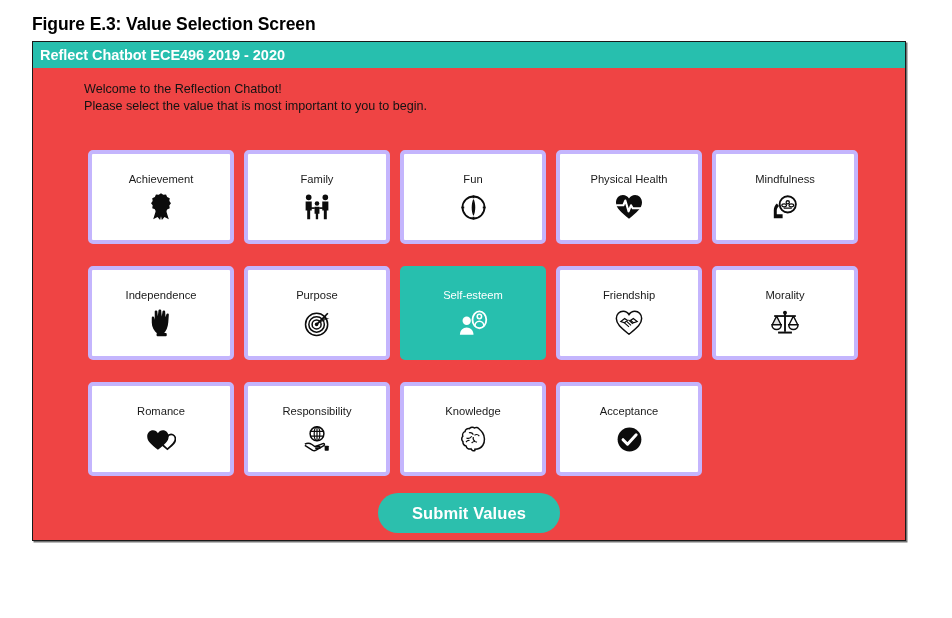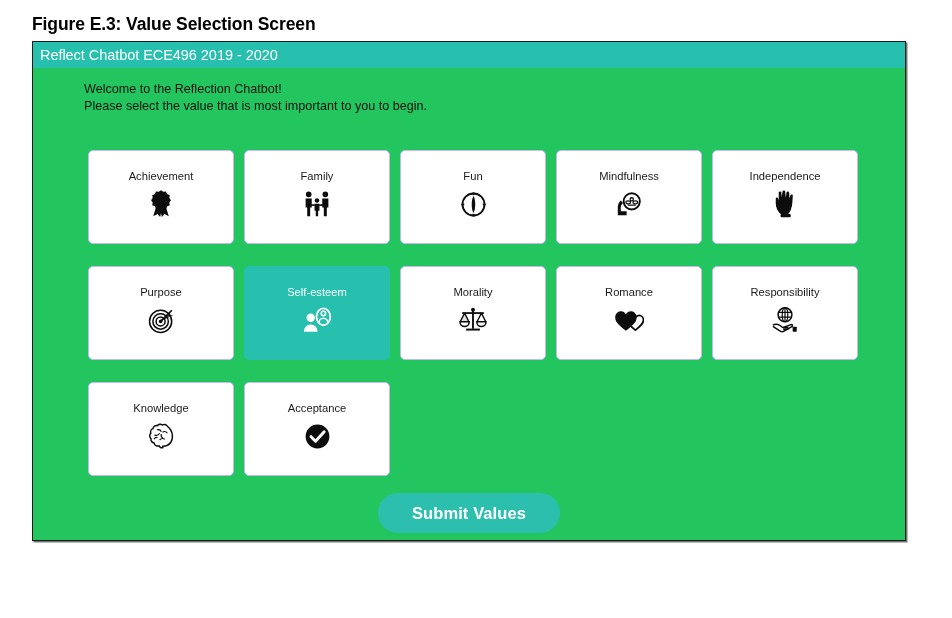--- a/index.html
+++ b/index.html
@@ -50,29 +50,29 @@
     height: 26px;
     background: #27bfae;
     display: flex;
     align-items: center;
     padding-left: 7px;
     box-sizing: border-box;
   }
   .app-header-title {
     color: #ffffff;
     font-size: 14.5px;
-    font-weight: normal;
+    font-weight: bold;
     letter-spacing: -0.05px;
     white-space: nowrap;
   }
 
   .app-body {
     position: relative;
     height: calc(100% - 26px);
-    background: #22c55e;
+    background: #ef4444;
     padding: 0;
   }
 
   
   .intro {
     position: absolute;
     left: 51px;
     top: 13px;
     font-size: 12.6px;
     line-height: 17px;
@@ -88,21 +88,21 @@
     top: 82px;
     width: 770px;
     display: grid;
     grid-template-columns: repeat(5, 146px);
     grid-auto-rows: 94px;
     column-gap: 10px;
     row-gap: 22px;
   }
 
   .value-card {
-    border: 1px solid #c4b5fd;
+    border: 4px solid #c4b5fd;
     border-radius: 5px;
     background: #ffffff;
     position: relative;
     box-sizing: border-box;
     cursor: pointer;
     overflow: hidden;
   }
   .value-card.selected {
     background: #27bfae;
     border-color: #27bfae;
@@ -214,20 +214,29 @@
                 <circle class="st" cx="15" cy="15" r="12.2" stroke-width="2"></circle>
                 <path class="fg" d="M15 5.6 c2.6 4 2.6 14.8 0 18.8 c-2.6-4-2.6-14.8 0-18.8Z"></path>
                 <rect class="fg" x="14" y="1.5" width="2" height="3.2"></rect>
                 <rect class="fg" x="14" y="25.3" width="2" height="3.2"></rect>
                 <rect class="fg" x="1.5" y="14" width="3.2" height="2"></rect>
                 <rect class="fg" x="25.3" y="14" width="3.2" height="2"></rect>
               </svg>
             </div>
           </div>
           <div class="value-card">
+            <div class="card-label">Physical Health</div>
+            <div class="card-icon">
+              <svg width="28" height="26" viewBox="0 0 32 30">
+                <path class="fg" d="M16 28.5 C7 21 1 16.5 1 9.8 C1 4.8 4.6 1.2 9 1.2 c2.9 0 5.4 1.6 7 4 1.6-2.4 4.1-4 7-4 4.4 0 8 3.6 8 8.6 0 6.7-6 11.2-15 18.7Z"></path>
+                <path d="M2 13 h7.5 l2.3-5.5 L15.5 20 l2.8-7 2 3.5 H30" fill="none" stroke="#ffffff" stroke-width="2.4" stroke-linejoin="round" stroke-linecap="round"></path>
+              </svg>
+            </div>
+          </div>
+          <div class="value-card">
             <div class="card-label">Mindfulness</div>
             <div class="card-icon">
               <svg width="27" height="27" viewBox="0 0 30 30">
                 <path class="fg" d="M2 27 V18 c0-3 1.3-5.6 3.4-7.4 l2.4 2.6 C6.3 14.5 5.3 16.2 5.3 18 v4.4 h6.5 V27 Z"></path>
                 <circle class="st" cx="17.5" cy="11.5" r="9" stroke-width="2.1"></circle>
                 <circle class="st" cx="17.5" cy="9.3" r="1.8" stroke-width="1.4"></circle>
                 <ellipse class="st" cx="13.5" cy="12.6" rx="2.6" ry="1.7" stroke-width="1.3"></ellipse>
                 <ellipse class="st" cx="21.5" cy="12.6" rx="2.6" ry="1.7" stroke-width="1.3"></ellipse>
                 <path class="st" d="M13 15.6 h9" stroke-width="1.4"></path>
               </svg>
@@ -257,20 +266,31 @@
           </div>
           <div class="value-card selected">
             <div class="card-label">Self-esteem</div>
             <div class="card-icon">
               <svg width="29" height="26" viewBox="0 0 32 28">
                 <circle class="fg" cx="8.5" cy="11.5" r="4.6"></circle>
                 <path class="fg" d="M1 27 c0-4.7 3.4-8 7.5-8 s7.5 3.3 7.5 8 Z"></path>
                 <ellipse class="st" cx="22.5" cy="10.5" rx="7.6" ry="9.3" stroke-width="2"></ellipse>
                 <circle class="st" cx="22.5" cy="6.8" r="2.4" stroke-width="1.7"></circle>
                 <path class="st" d="M17.6 17.2 c0-3 2.2-5.2 4.9-5.2 s4.9 2.2 4.9 5.2" stroke-width="1.7"></path>
+              </svg>
+            </div>
+          </div>
+          <div class="value-card">
+            <div class="card-label">Friendship</div>
+            <div class="card-icon">
+              <svg width="28" height="26" viewBox="0 0 32 30">
+                <path class="st" d="M16 28 C7.2 20.7 1.4 16.3 1.4 9.8 C1.4 5 5 1.5 9.3 1.5 c2.8 0 5.3 1.6 6.7 3.9 1.4-2.3 3.9-3.9 6.7-3.9 4.3 0 7.9 3.5 7.9 8.3 0 6.5-5.8 10.9-14.6 18.2Z" stroke-width="1.7"></path>
+                <path class="st" d="M6.6 13.3 l4.4-3.6 3.1 2.3 -3.3 2.8 Z" stroke-width="1.4"></path>
+                <path class="st" d="M25.4 13.3 l-4.4-3.6 -3.2 2.3 3.4 2.8 Z" stroke-width="1.4"></path>
+                <path class="st" d="M10.8 14.8 l5.2 4.6 M13 12.9 l5.4 4.8 M15.4 11.3 l5 4.6" stroke-width="1.3"></path>
               </svg>
             </div>
           </div>
           <div class="value-card">
             <div class="card-label">Morality</div>
             <div class="card-icon">
               <svg width="28" height="28" viewBox="0 0 30 30">
                 <rect class="fg" x="14" y="3.4" width="2" height="21"></rect>
                 <rect class="fg" x="3.4" y="6.6" width="23.2" height="1.9"></rect>
                 <circle class="fg" cx="15" cy="4.1" r="2.1"></circle>

